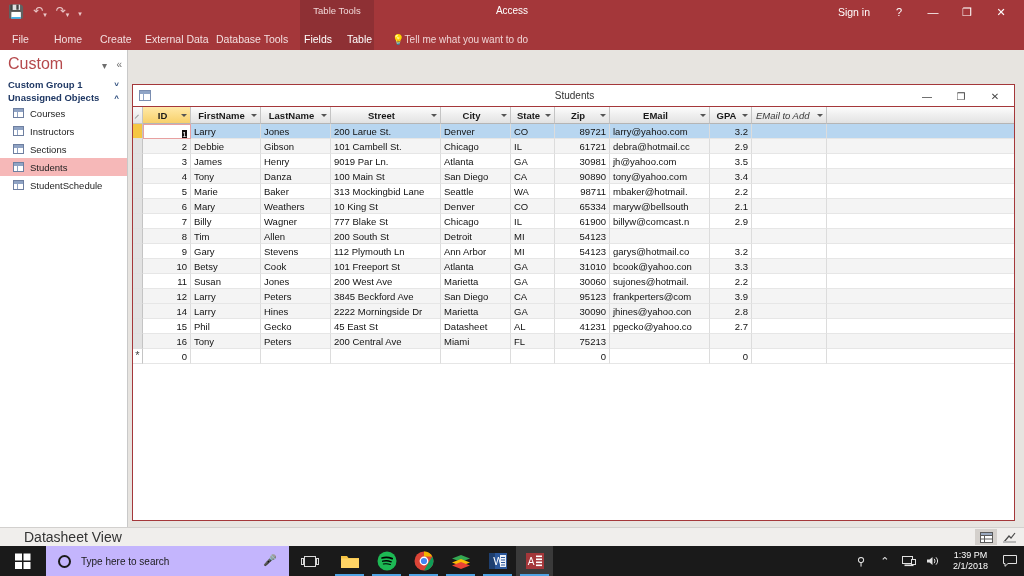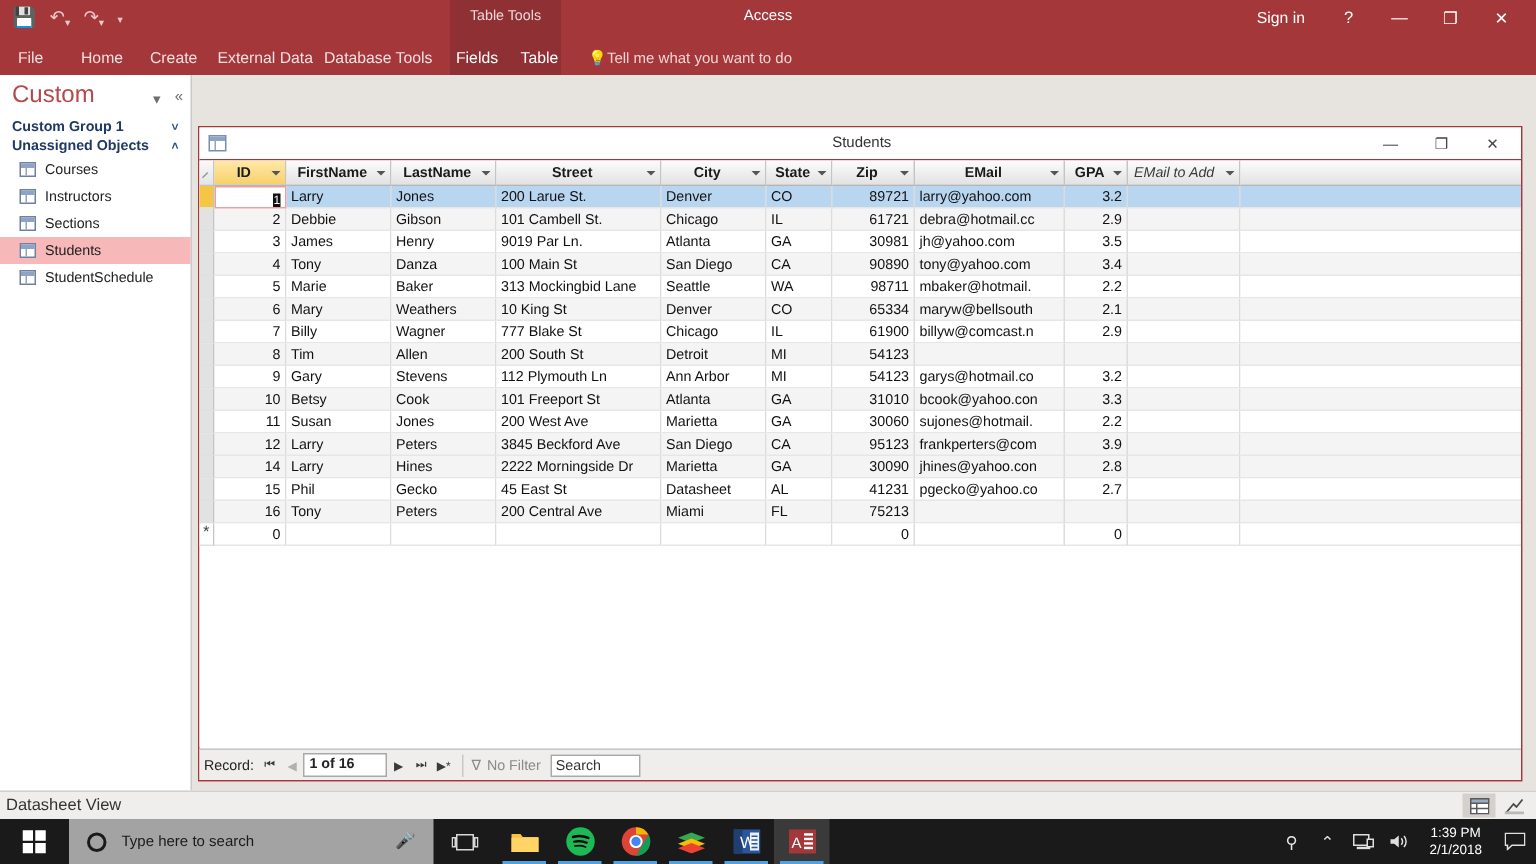--- a/index.html
+++ b/index.html
@@ -193,39 +193,39 @@
     width: 60px; height: 15px; border: 1px solid #A9A9A9; background: #FFFFFF;
     font-size: 9.5px; line-height: 13px; padding-left: 3px; color: #333; margin-left: 6px;
   }
 
   
   .statusbar {
     position: absolute; top: 527px; left: 0; width: 1024px; height: 19px;
     background: #F0EEEC; border-top: 1px solid #D2D0CE;
     display: flex; align-items: center;
   }
-  .status-text { font-size: 11px; color: #333; padding-left: 4px; }
+  .status-text { font-size: 14px; color: #333; padding-left: 24px; }
   .view-btns { position: absolute; right: 4px; top: 1px; display: flex; gap: 1px; }
   .view-btn {
     width: 22px; height: 16px; display: flex; align-items: center; justify-content: center;
     cursor: default;
   }
   .view-btn.sel { background: #D4D0CC; }
 
   
   .taskbar {
     position: absolute; top: 546px; left: 0; width: 1024px; height: 30px;
     background: #1A1A1A; display: flex; align-items: center;
   }
   .start {
     width: 46px; height: 30px; display: flex; align-items: center; justify-content: center;
     cursor: default;
   }
   .tb-search {
-    width: 243px; height: 30px; background: #a3a3a3; display: flex; align-items: center;
+    width: 243px; height: 30px; background: #c4b5fd; display: flex; align-items: center;
     position: relative; cursor: default;
   }
   .cortana {
     width: 13px; height: 13px; border: 2px solid #1A1A1A; border-radius: 50%;
     margin-left: 12px; flex: 0 0 auto;
   }
   .tb-search-text { font-size: 10px; color: #1A1A1A; margin-left: 10px; }
   .mic { position: absolute; right: 12px; top: 8px; color: #333; font-size: 11px; }
   .taskview {
     width: 42px; height: 30px; display: flex; align-items: center; justify-content: center;
@@ -585,35 +585,20 @@
             <div class="dcell" style="width: 70px;"></div>
             <div class="dcell" style="width: 44px;"></div>
             <div class="dcell num" style="width: 55px;">0</div>
             <div class="dcell" style="width: 100px;"></div>
             <div class="dcell num" style="width: 42px;">0</div>
             <div class="dcell" style="width: 75px;"></div>
             <div class="dcell" style="width: 215px; border-right: none;"></div>
           </div>
         </div>
 
-      <div class="recnav">
-        <span class="rn-label">Record:</span>
-        <span class="rn-btn">⏮</span>
-        <span class="rn-btn dis">◀</span>
-        <span class="rn-box">1 of 16</span>
-        <span class="rn-btn">▶</span>
-        <span class="rn-btn">⏭</span>
-        <span class="rn-btn">▶*</span>
-        <span class="rn-sep"></span>
-        <span class="rn-filter">
-          <span>∇</span>
-          <span>No Filter</span>
-        </span>
-        <span class="rn-search">Search</span>
-      </div>
 
     </div>
   </div>
 
   <div class="statusbar">
     <span class="status-text">Datasheet View</span>
     <span class="view-btns">
       <span class="view-btn sel">
         <svg width="13" height="11" viewBox="0 0 13 11">
           <rect x="0.5" y="0.5" width="12" height="10" fill="#fff" stroke="#5A5A5A"></rect>

